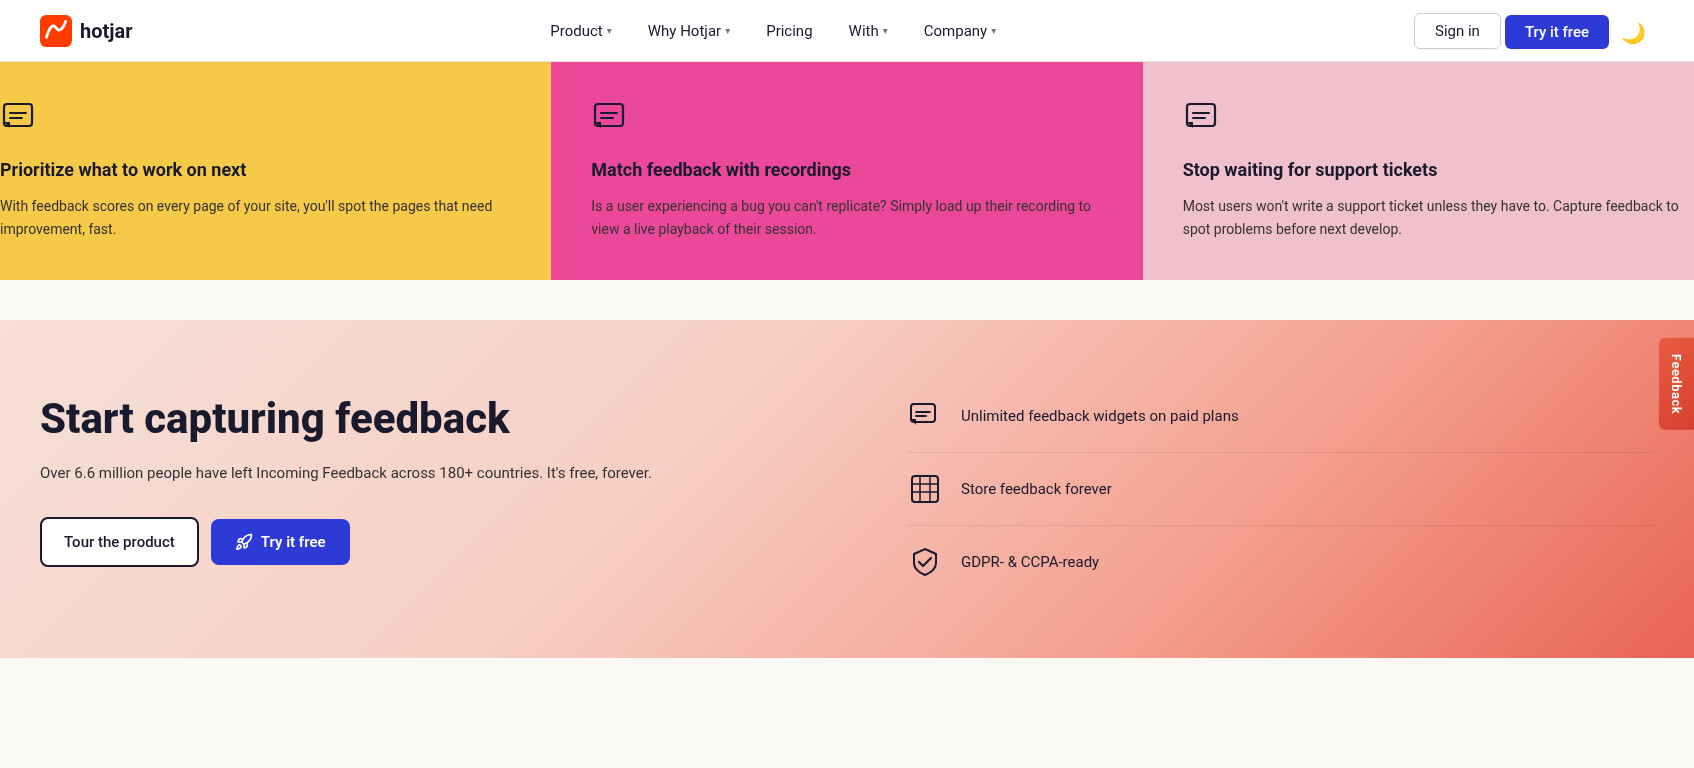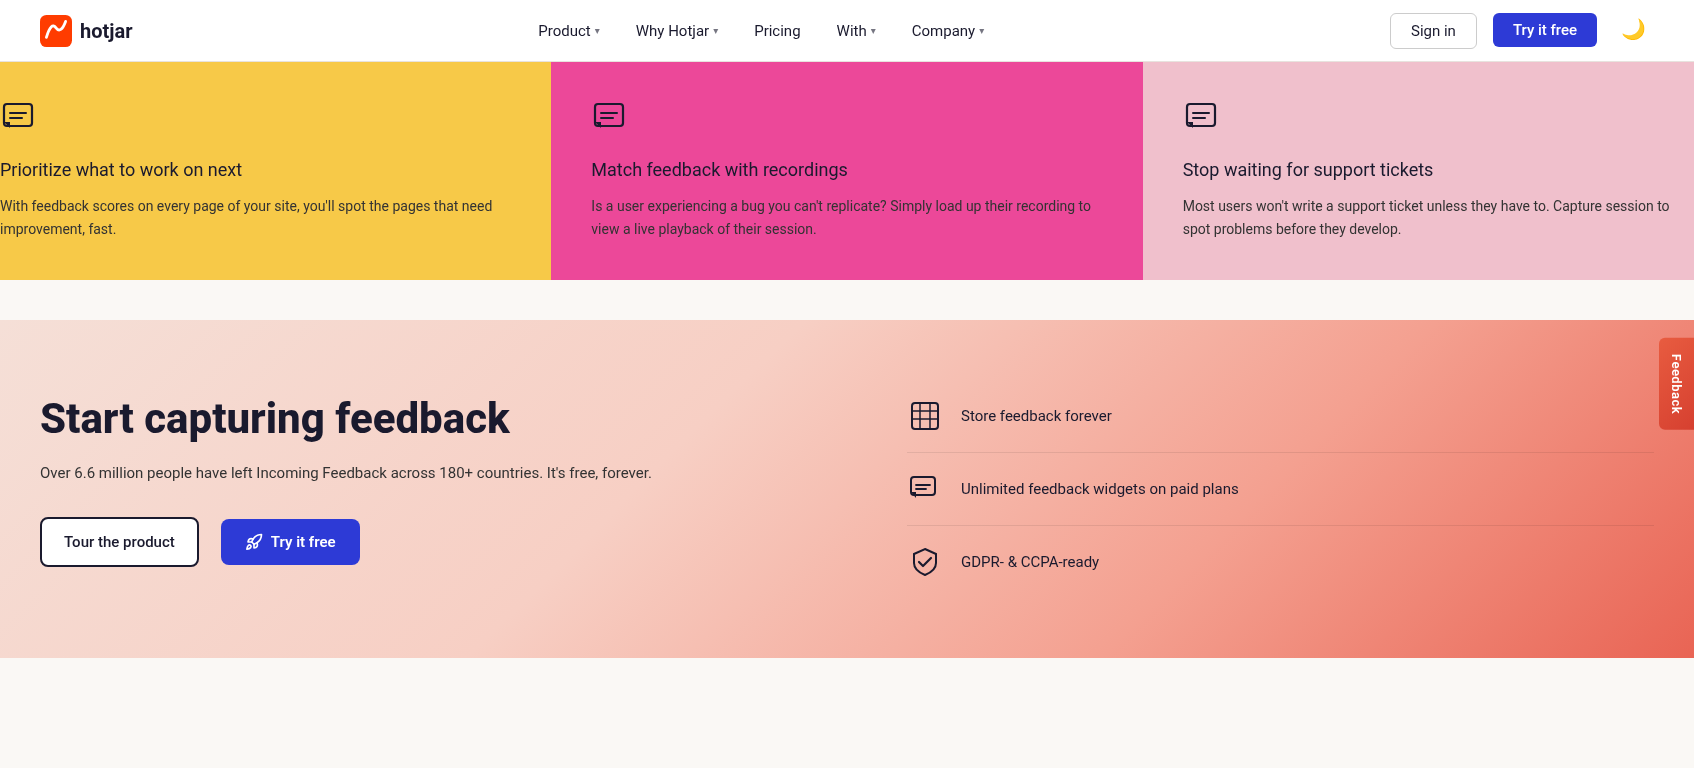--- a/index.html
+++ b/index.html
@@ -14,21 +14,21 @@
     .nav-logo { display: flex; align-items: center; gap: 8px; text-decoration: none; }
     .nav-logo-icon { width: 32px; height: 32px; }
     .nav-links { display: flex; align-items: center; gap: 8px; }
     .nav-link {
       display: flex; align-items: center; gap: 4px;
       padding: 8px 14px; border-radius: 6px; cursor: pointer;
       font-size: 15px; color: #1a1a2e; text-decoration: none;
       background: none; border: none; font-family: inherit;
     }
     .nav-link .chevron { font-size: 10px; opacity: 0.6; }
-    .nav-right { display: flex; align-items: flex-start; gap: 16px; }
+    .nav-right { display: flex; align-items: flex-end; gap: 4px; }
     .btn-signin {
       padding: 8px 20px; border-radius: 6px; border: 1.5px solid #ccc;
       background: #fff; font-size: 15px; cursor: pointer; color: #1a1a2e;
       font-family: inherit;
     }
     .btn-tryitfree {
       padding: 8px 20px; border-radius: 6px; border: none;
       background: #2d3ad6; color: #fff; font-size: 15px; cursor: pointer;
       font-family: inherit; font-weight: 500;
     }
@@ -49,21 +49,21 @@
     .card-teal { background: #ec4899; }
     .card-pink { background: #f0c0cc; }
 
     .card-icon {
       width: 40px; height: 40px; margin-bottom: 20px;
       display: flex; align-items: center; justify-content: center;
     }
     .card-icon svg { width: 36px; height: 36px; }
 
     .card-title {
-      font-size: 18px; font-weight: 400; color: #1a1a2e;
+      font-size: 18px; font-weight: 700; color: #1a1a2e;
       margin-bottom: 14px; line-height: 1.3;
     }
     .card-desc {
       font-size: 14px; color: #333; line-height: 1.6;
     }
 
     
     .cta-section {
       margin: 0 -40px;
       background: linear-gradient(135deg, #f5e0d8 0%, #f7cfc4 40%, #f4a090 70%, #e86050 100%);
@@ -73,21 +73,21 @@
       position: relative; overflow: hidden;
     }
     .cta-left {}
     .cta-title {
       font-size: 42px; font-weight: 800; color: #1a1a2e;
       margin-bottom: 18px; line-height: 1.15;
     }
     .cta-desc {
       font-size: 15px; color: #333; margin-bottom: 32px; line-height: 1.6;
     }
-    .cta-buttons { display: flex; align-items: center; gap: 22px; margin-bottom: 16px; }
+    .cta-buttons { display: flex; align-items: center; gap: 12px; margin-bottom: 16px; }
     .btn-tour {
       padding: 14px 22px; border-radius: 8px; border: 2px solid #1a1a2e;
       background: #fff; font-size: 15px; cursor: pointer; color: #1a1a2e;
       font-family: inherit; font-weight: 500;
     }
     .btn-try {
       display: flex; align-items: center; gap: 8px;
       padding: 14px 24px; border-radius: 8px; border: none;
       background: #2d3ad6; color: #fff; font-size: 15px; cursor: pointer;
       font-family: inherit; font-weight: 600;
@@ -192,21 +192,21 @@
   <div class="card card-pink">
     <div class="card-icon">
       <svg viewBox="0 0 36 36" fill="none" xmlns="http://www.w3.org/2000/svg">
         <rect x="2" y="4" width="28" height="22" rx="3" stroke="#1a1a2e" stroke-width="2.2" fill="none"></rect>
         <path d="M2 22 L8 28 L8 22" fill="#1a1a2e"></path>
         <line x1="8" y1="13" x2="24" y2="13" stroke="#1a1a2e" stroke-width="2" stroke-linecap="round"></line>
         <line x1="8" y1="18" x2="20" y2="18" stroke="#1a1a2e" stroke-width="2" stroke-linecap="round"></line>
       </svg>
     </div>
     <div class="card-title">Stop waiting for support tickets</div>
-    <div class="card-desc">Most users won't write a support ticket unless they have to. Capture session to spot problems before they develop.</div>
+    <div class="card-desc">Most users won't write a support ticket unless they have to. Capture feedback to spot problems before next develop.</div>
   </div>
 </div>
 
 <div class="cta-section">
   <div class="cta-left">
     <h2 class="cta-title">Start capturing feedback</h2>
     <p class="cta-desc">Over 6.6 million people have left Incoming Feedback across 180+ countries. It's free, forever.</p>
     <div class="cta-buttons">
       <button class="btn-tour">Tour the product</button>
       <button class="btn-try">
@@ -218,45 +218,45 @@
         </svg>
         <span>Try it free</span>
       </button>
     </div>
   </div>
 
   <div class="cta-right">
     <div class="feature-item">
       <div class="feature-icon">
         <svg viewBox="0 0 30 30" fill="none" xmlns="http://www.w3.org/2000/svg">
+          <rect x="1" y="3" width="24" height="18" rx="3" stroke="#1a1a2e" stroke-width="2" fill="none"></rect>
+          <path d="M1 18 L6 24 L6 18" fill="#1a1a2e"></path>
+          <line x1="6" y1="11" x2="20" y2="11" stroke="#1a1a2e" stroke-width="1.8" stroke-linecap="round"></line>
+          <line x1="6" y1="15" x2="16" y2="15" stroke="#1a1a2e" stroke-width="1.8" stroke-linecap="round"></line>
+        </svg>
+      </div>
+      <span class="feature-text">Unlimited feedback widgets on paid plans</span>
+    </div>
+
+    <div class="feature-item">
+      <div class="feature-icon">
+        <svg viewBox="0 0 30 30" fill="none" xmlns="http://www.w3.org/2000/svg">
           <rect x="2" y="2" width="26" height="26" rx="3" stroke="#1a1a2e" stroke-width="2" fill="none"></rect>
           <path d="M2 10 L28 10" stroke="#1a1a2e" stroke-width="1.5"></path>
           <path d="M2 18 L28 18" stroke="#1a1a2e" stroke-width="1.5"></path>
           <line x1="10" y1="2" x2="10" y2="28" stroke="#1a1a2e" stroke-width="1.5"></line>
           <line x1="20" y1="2" x2="20" y2="28" stroke="#1a1a2e" stroke-width="1.5"></line>
         </svg>
       </div>
       <span class="feature-text">Store feedback forever</span>
     </div>
 
     <div class="feature-item">
       <div class="feature-icon">
         <svg viewBox="0 0 30 30" fill="none" xmlns="http://www.w3.org/2000/svg">
-          <rect x="1" y="3" width="24" height="18" rx="3" stroke="#1a1a2e" stroke-width="2" fill="none"></rect>
-          <path d="M1 18 L6 24 L6 18" fill="#1a1a2e"></path>
-          <line x1="6" y1="11" x2="20" y2="11" stroke="#1a1a2e" stroke-width="1.8" stroke-linecap="round"></line>
-          <line x1="6" y1="15" x2="16" y2="15" stroke="#1a1a2e" stroke-width="1.8" stroke-linecap="round"></line>
-        </svg>
-      </div>
-      <span class="feature-text">Unlimited feedback widgets on paid plans</span>
-    </div>
-
-    <div class="feature-item">
-      <div class="feature-icon">
-        <svg viewBox="0 0 30 30" fill="none" xmlns="http://www.w3.org/2000/svg">
           <path d="M15 2 L26 7 L26 16 C26 22 20 26 15 28 C10 26 4 22 4 16 L4 7 Z" stroke="#1a1a2e" stroke-width="2" fill="none"></path>
           <polyline points="9,15 13,19 21,11" stroke="#1a1a2e" stroke-width="2.2" stroke-linecap="round" stroke-linejoin="round" fill="none"></polyline>
         </svg>
       </div>
       <span class="feature-text">GDPR- &amp; CCPA-ready</span>
     </div>
   </div>
 </div>
 
 <div class="feedback-tab">

